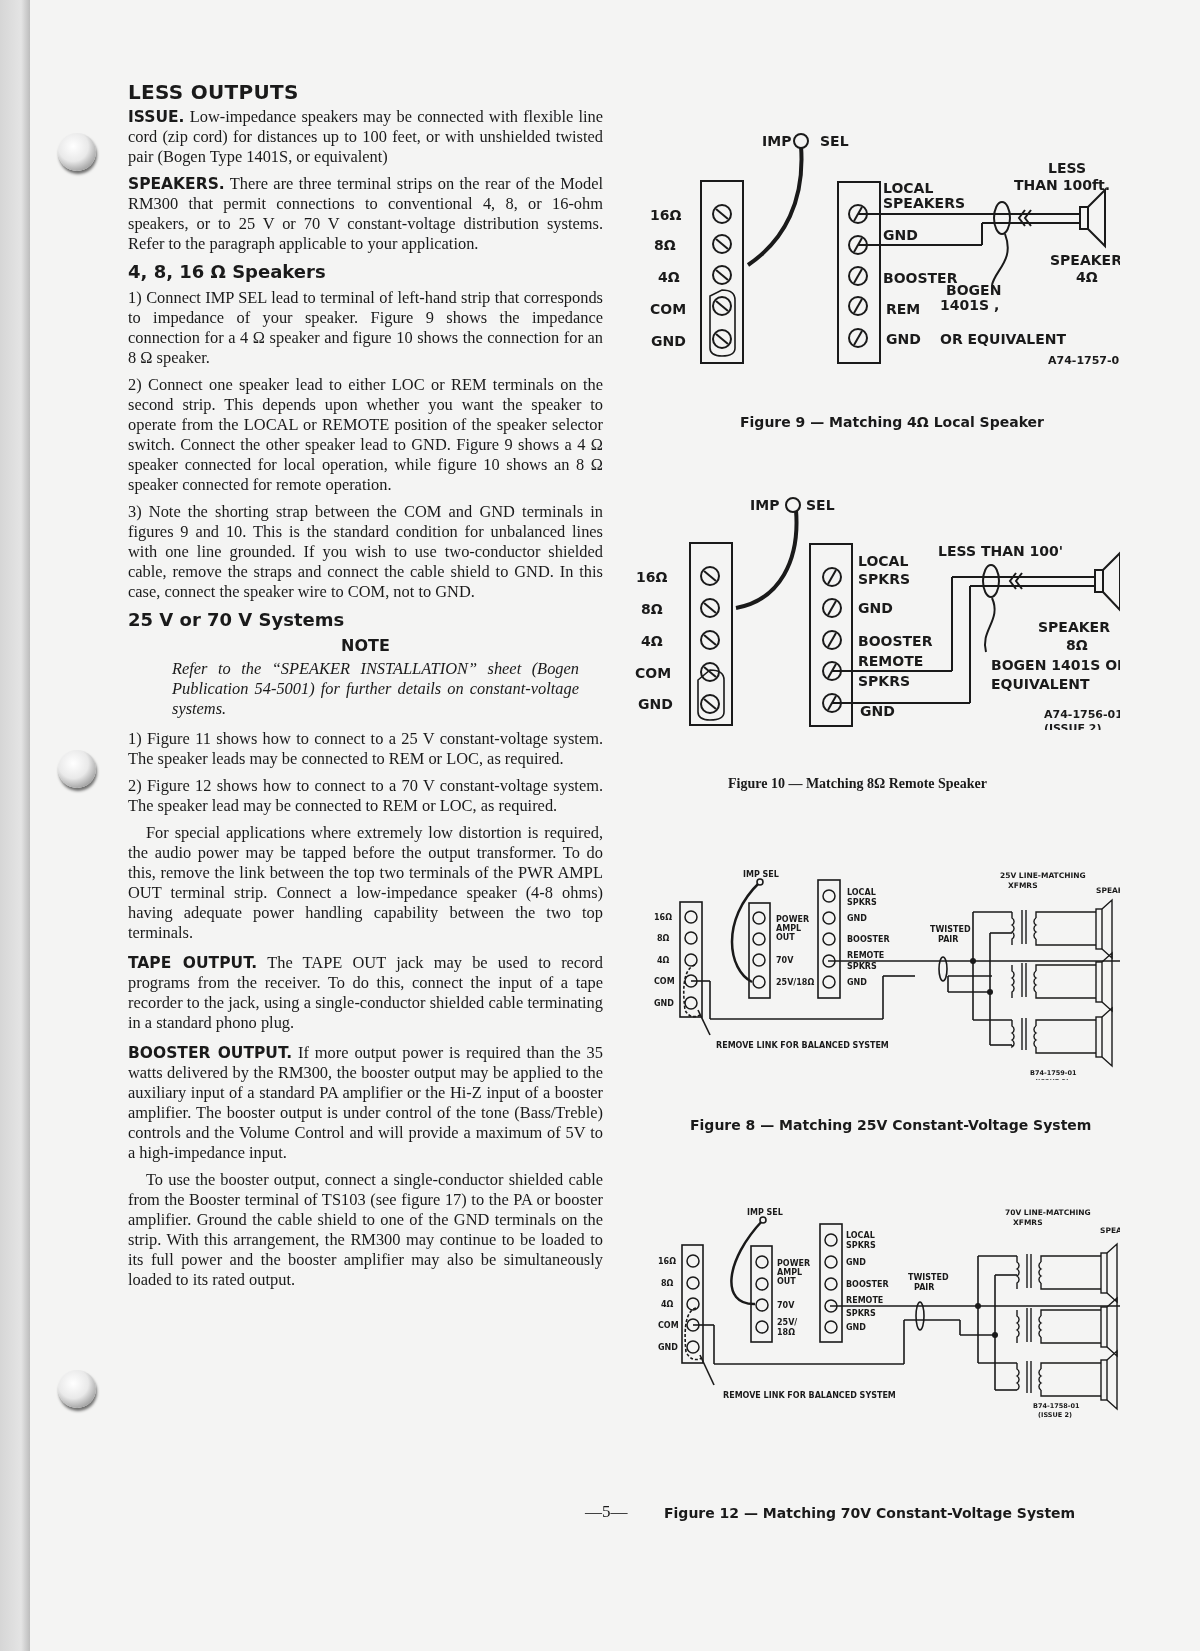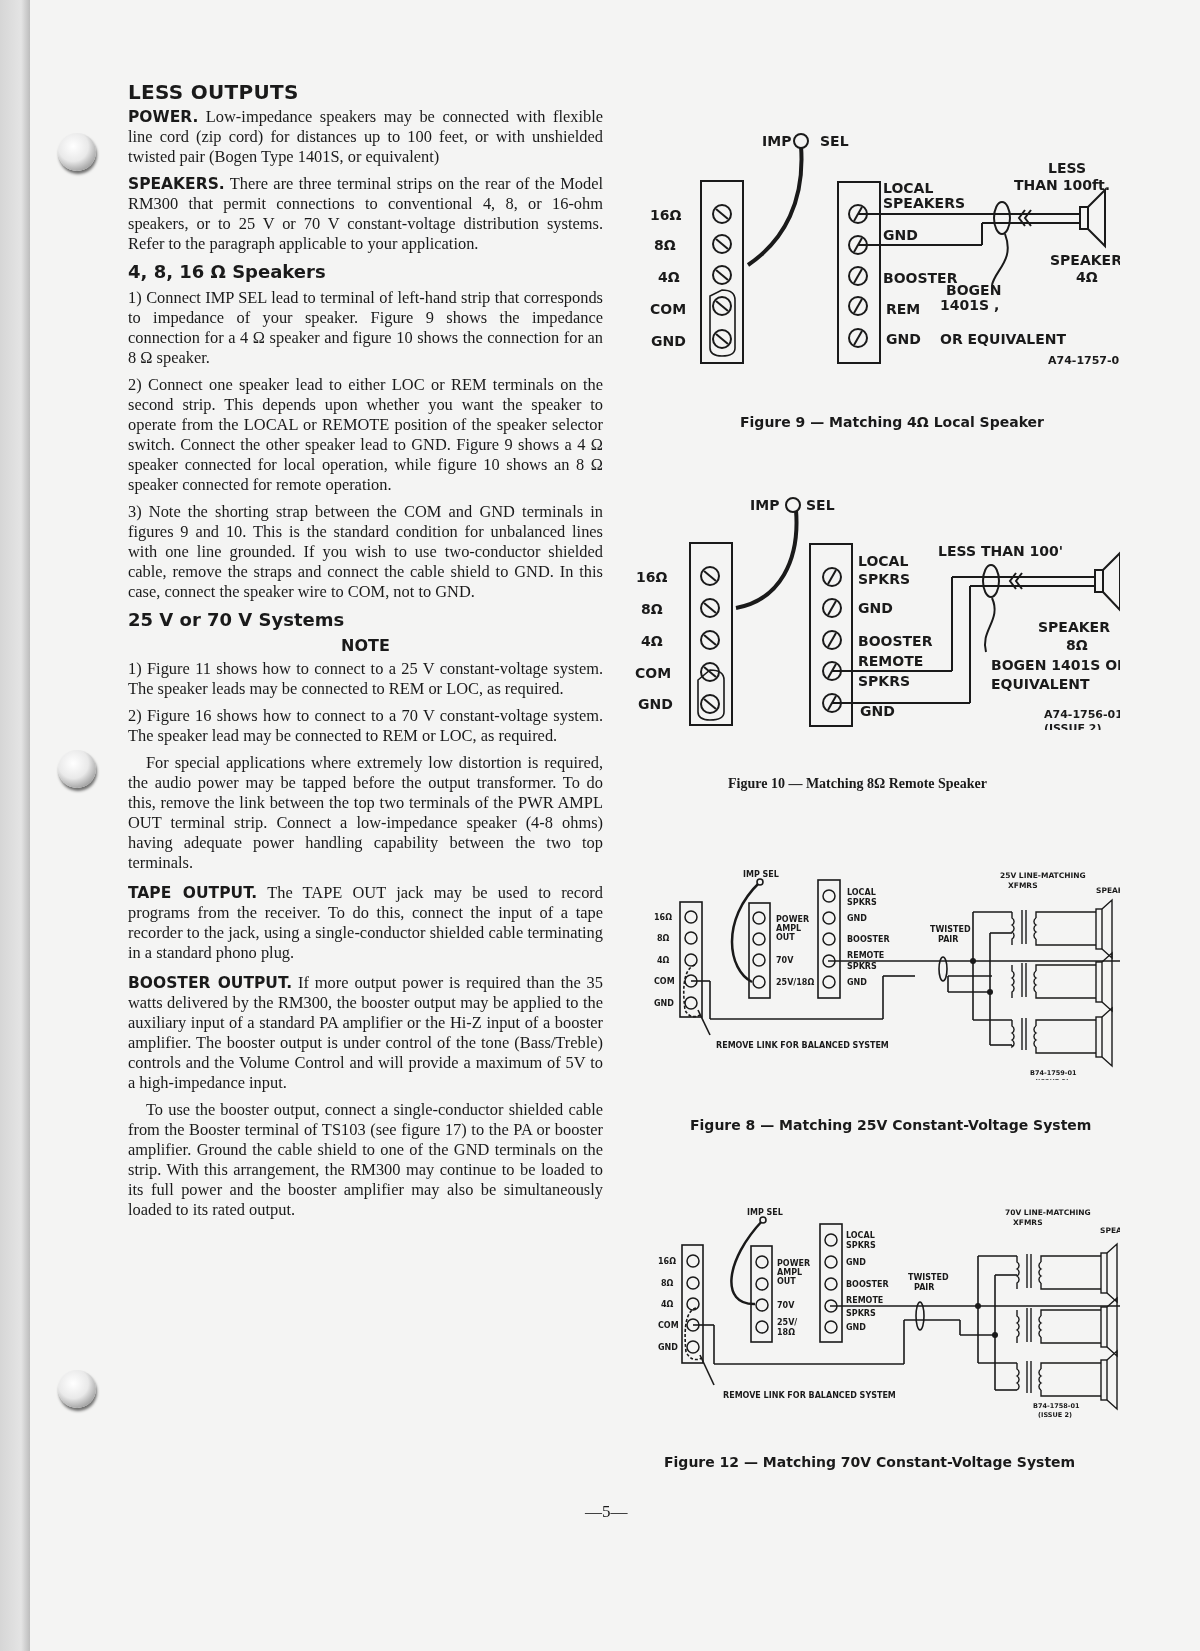--- a/index.html
+++ b/index.html
@@ -27,33 +27,34 @@
 <body>
 
 <div class="edge"></div>
 <div class="hole" style="top:133px"></div>
 <div class="hole" style="top:750px"></div>
 <div class="hole" style="top:1370px"></div>
 
 <div class="col">
   <div class="h1">LESS OUTPUTS</div>
 
-  <p><span class="lead">POWER.</span><span> Low-impedance speakers may be connected with flexible line cord (zip cord) for distances up to 100 feet, or with unshielded twisted pair (Bogen Type 1401S, or equivalent)</span></p>
+  <p><span class="lead">ISSUE.</span><span> Low-impedance speakers may be connected with flexible line cord (zip cord) for distances up to 100 feet, or with unshielded twisted pair (Bogen Type 1401S, or equivalent)</span></p>
 
   <p><span class="lead">SPEAKERS.</span><span> There are three terminal strips on the rear of the Model RM300 that permit connections to conventional 4, 8, or 16-ohm speakers, or to 25 V or 70 V constant-voltage distribution systems. Refer to the paragraph applicable to your application.</span></p>
 
   <div class="h3">4, 8, 16 Ω Speakers</div>
   <p>1) Connect IMP SEL lead to terminal of left-hand strip that corresponds to impedance of your speaker. Figure 9 shows the impedance connection for a 4 Ω speaker and figure 10 shows the connection for an 8 Ω speaker.</p>
   <p>2) Connect one speaker lead to either LOC or REM terminals on the second strip. This depends upon whether you want the speaker to operate from the LOCAL or REMOTE position of the speaker selector switch. Connect the other speaker lead to GND. Figure 9 shows a 4 Ω speaker connected for local operation, while figure 10 shows an 8 Ω speaker connected for remote operation.</p>
   <p>3) Note the shorting strap between the COM and GND terminals in figures 9 and 10. This is the standard condition for unbalanced lines with one line grounded. If you wish to use two-conductor shielded cable, remove the straps and connect the cable shield to GND. In this case, connect the speaker wire to COM, not to GND.</p>
 
   <div class="h3">25 V or 70 V Systems</div>
   <div class="note-title">NOTE</div>
+  <p class="note">Refer to the “SPEAKER INSTALLATION” sheet (Bogen Publication 54-5001) for further details on constant-voltage systems.</p>
   <p>1) Figure 11 shows how to connect to a 25 V constant-voltage system. The speaker leads may be connected to REM or LOC, as required.</p>
-  <p>2) Figure 16 shows how to connect to a 70 V constant-voltage system. The speaker lead may be connected to REM or LOC, as required.</p>
+  <p>2) Figure 12 shows how to connect to a 70 V constant-voltage system. The speaker lead may be connected to REM or LOC, as required.</p>
 
   <p class="indent">For special applications where extremely low distortion is required, the audio power may be tapped before the output transformer. To do this, remove the link between the top two terminals of the PWR AMPL OUT terminal strip. Connect a low-impedance speaker (4-8 ohms) having adequate power handling capability between the two top terminals.</p>
 
   <p style="margin-top:10px"><span class="lead">TAPE OUTPUT.</span><span> The TAPE OUT jack may be used to record programs from the receiver. To do this, connect the input of a tape recorder to the jack, using a single-conductor shielded cable terminating in a standard phono plug.</span></p>
 
   <p style="margin-top:10px"><span class="lead">BOOSTER OUTPUT.</span><span> If more output power is required than the 35 watts delivered by the RM300, the booster output may be applied to the auxiliary input of a standard PA amplifier or the Hi-Z input of a booster amplifier. The booster output is under control of the tone (Bass/Treble) controls and the Volume Control and will provide a maximum of 5V to a high-impedance input.</span></p>
   <p class="indent">To use the booster output, connect a single-conductor shielded cable from the Booster terminal of TS103 (see figure 17) to the PA or booster amplifier. Ground the cable shield to one of the GND terminals on the strip. With this arrangement, the RM300 may continue to be loaded to its full power and the booster amplifier may also be simultaneously loaded to its rated output.</p>
 </div>
 
 <div class="fig" style="left:600px;top:110px;">
@@ -433,15 +434,15 @@
   <text x="308" y="80" font-size="8">TWISTED</text>
   <text x="314" y="90" font-size="8">PAIR</text>
   <text x="405" y="15" font-size="7.5">70V LINE-MATCHING</text>
   <text x="413" y="25" font-size="7.5">XFMRS</text>
   <text x="500" y="33" font-size="7.5">SPEAKERS</text>
   <text x="123" y="198" font-size="8">REMOVE LINK FOR BALANCED SYSTEM</text>
   <text x="433" y="208" font-size="6.5">B74-1758-01</text>
   <text x="438" y="217" font-size="6.5">(ISSUE 2)</text>
 </svg>
 </div>
-<div class="caption" style="left:664px;top:1454px;">Figure 12 — Matching 70V Constant-Voltage System</div>
+<div class="caption" style="left:664px;top:1505px;">Figure 12 — Matching 70V Constant-Voltage System</div>
 
 <div class="pagenum">—5—</div>
 
 </body></html>

